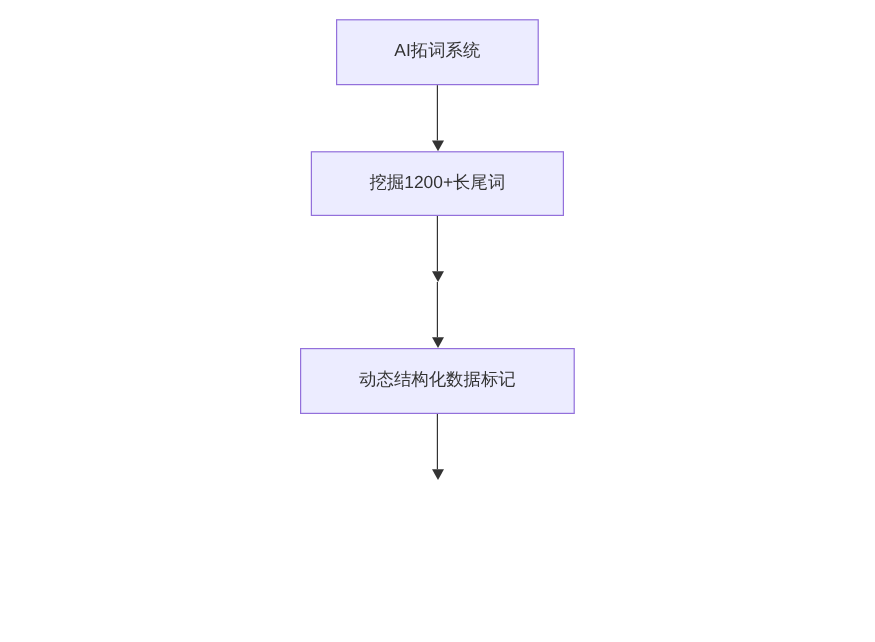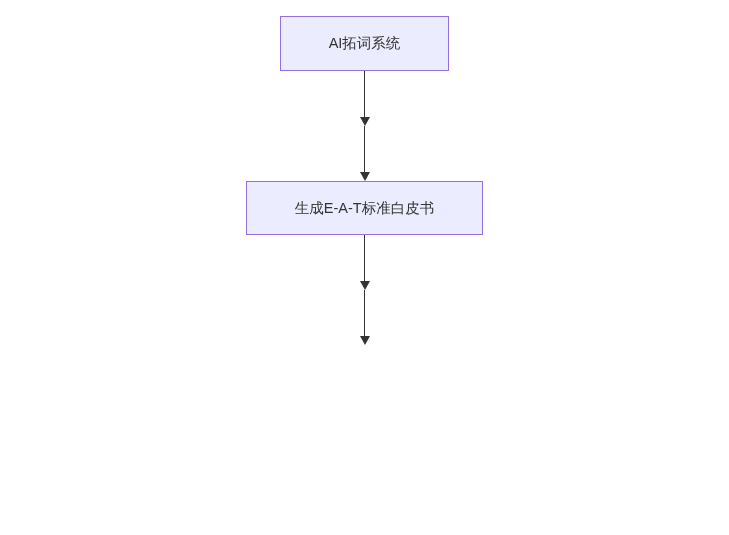--- a/index.html
+++ b/index.html
@@ -60,33 +60,34 @@
 
 <div class="canvas">
 
   <div class="flow-node">AI拓词系统</div>
 
   <div class="flow-arrow">
     <div class="arrow-line"></div>
     <div class="arrow-head"></div>
   </div>
 
-
-  <div class="flow-arrow">
-    <div class="arrow-line"></div>
-    <div class="arrow-head"></div>
-  </div>
-
-  <div class="flow-node">生成E-A-T标准白皮书</div>
+  <div class="flow-node">挖掘1200+长尾词</div>
 
   <div class="flow-arrow">
     <div class="arrow-line"></div>
     <div class="arrow-head"></div>
   </div>
 
 
   <div class="flow-arrow">
     <div class="arrow-line"></div>
     <div class="arrow-head"></div>
   </div>
 
+  <div class="flow-node">动态结构化数据标记</div>
+
+  <div class="flow-arrow">
+    <div class="arrow-line"></div>
+    <div class="arrow-head"></div>
+  </div>
+
 
 </div>
 
 </body></html>

